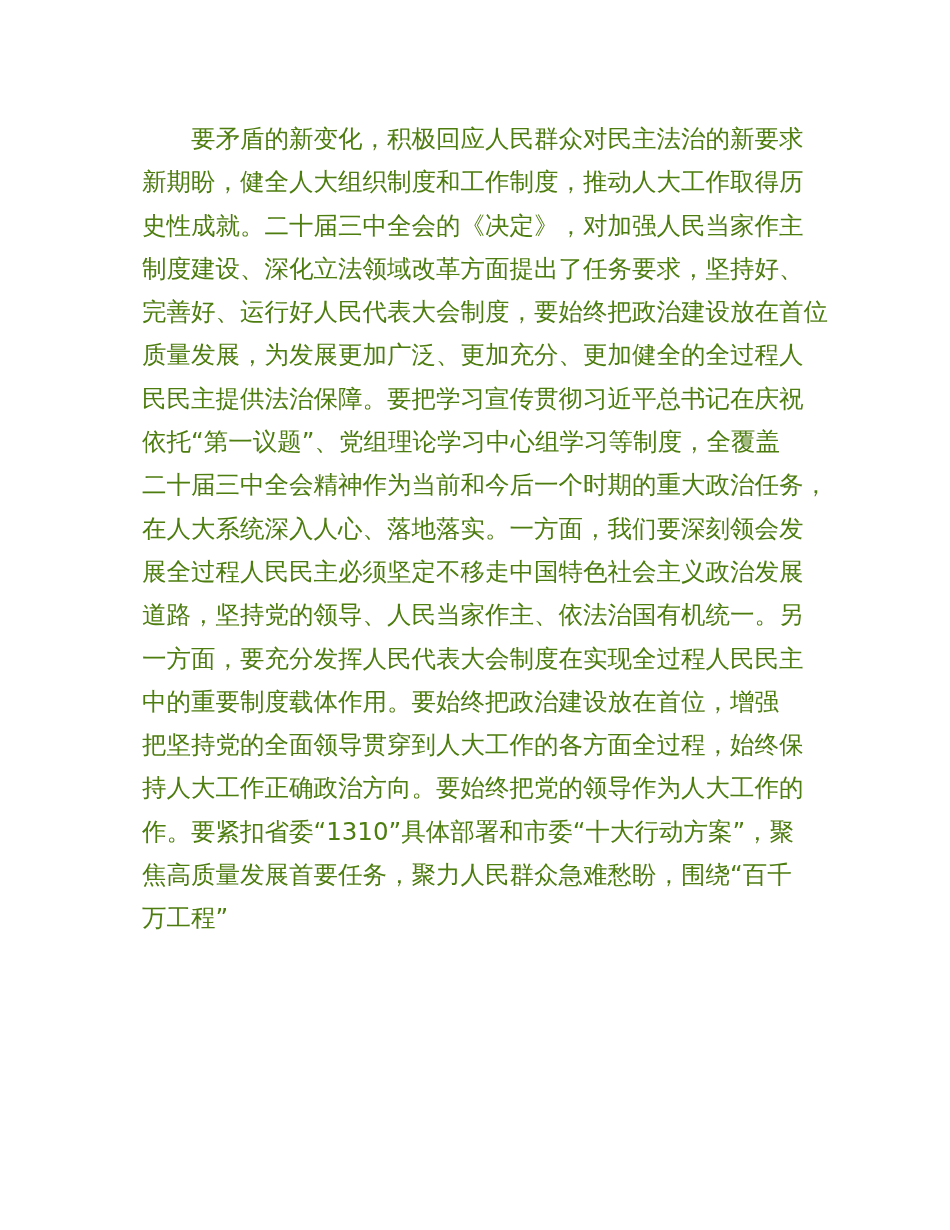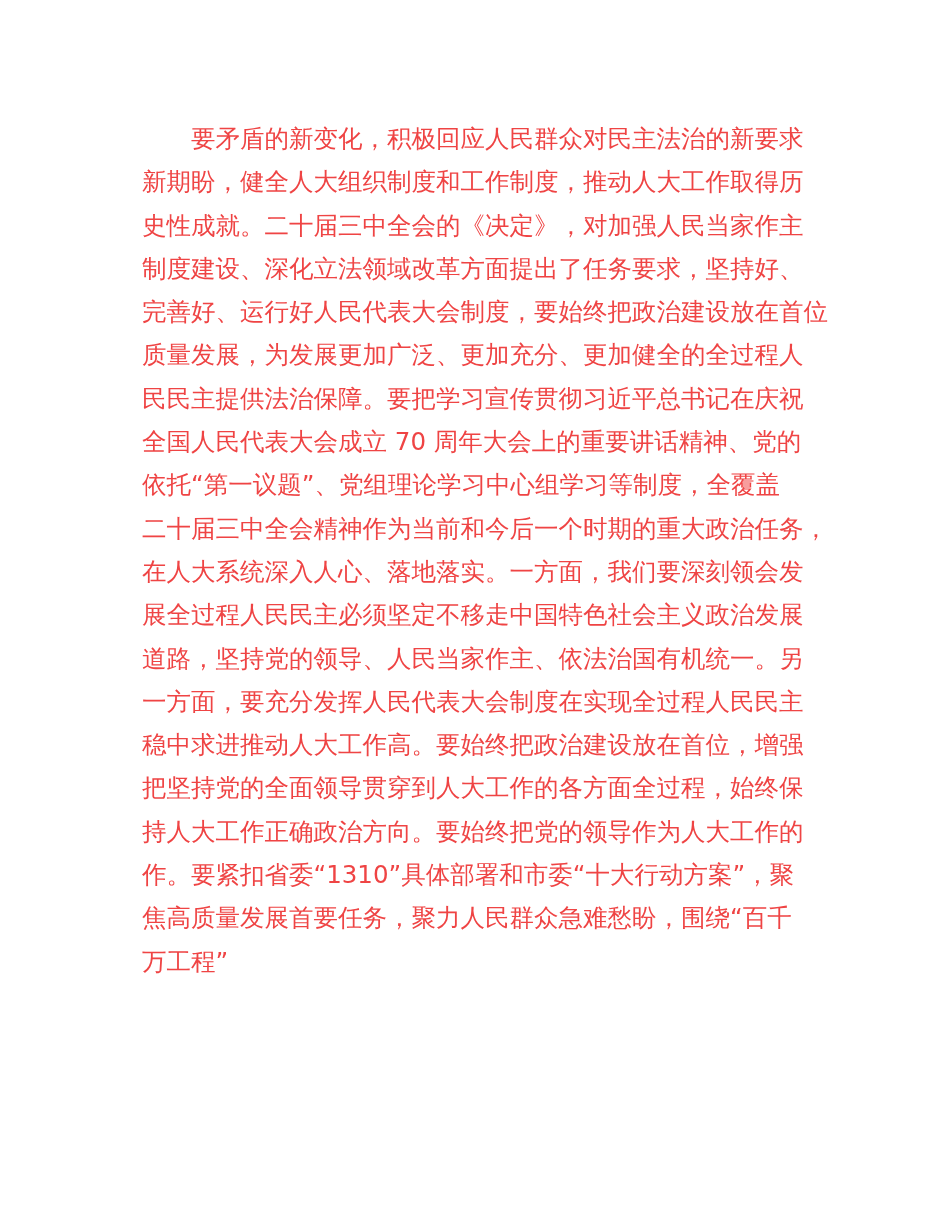--- a/index.html
+++ b/index.html
@@ -6,45 +6,44 @@
   body { width: 950px; height: 1230px; position: relative; overflow: hidden; }
   .page {
     position: absolute;
     left: 142px;
     top: 117px;
     width: 700px;
   }
   .line {
     font-family: "DejaVu Sans", sans-serif;
     font-size: 24.5px;
-    color: #ef4444;
+    color: #4d7c0f;
     height: 43.3px;
     line-height: 43.3px;
     white-space: nowrap;
     letter-spacing: 0px;
   }
   .indent { padding-left: 49px; }
 </style>
 </head>
 <body>
 
 <div class="page">
   <div class="line indent">要矛盾的新变化，积极回应人民群众对民主法治的新要求</div>
   <div class="line">新期盼，健全人大组织制度和工作制度，推动人大工作取得历</div>
   <div class="line">史性成就。二十届三中全会的《决定》，对加强人民当家作主</div>
   <div class="line">制度建设、深化立法领域改革方面提出了任务要求，坚持好、</div>
   <div class="line">完善好、运行好人民代表大会制度，要始终把政治建设放在首位</div>
   <div class="line">质量发展，为发展更加广泛、更加充分、更加健全的全过程人</div>
   <div class="line">民民主提供法治保障。要把学习宣传贯彻习近平总书记在庆祝</div>
-  <div class="line">全国人民代表大会成立 70 周年大会上的重要讲话精神、党的</div>
   <div class="line">依托“第一议题”、党组理论学习中心组学习等制度，全覆盖</div>
   <div class="line">二十届三中全会精神作为当前和今后一个时期的重大政治任务，</div>
   <div class="line">在人大系统深入人心、落地落实。一方面，我们要深刻领会发</div>
   <div class="line">展全过程人民民主必须坚定不移走中国特色社会主义政治发展</div>
   <div class="line">道路，坚持党的领导、人民当家作主、依法治国有机统一。另</div>
   <div class="line">一方面，要充分发挥人民代表大会制度在实现全过程人民民主</div>
-  <div class="line">稳中求进推动人大工作高。要始终把政治建设放在首位，增强</div>
+  <div class="line">中的重要制度载体作用。要始终把政治建设放在首位，增强</div>
   <div class="line">把坚持党的全面领导贯穿到人大工作的各方面全过程，始终保</div>
   <div class="line">持人大工作正确政治方向。要始终把党的领导作为人大工作的</div>
   <div class="line">作。要紧扣省委“1310”具体部署和市委“十大行动方案”，聚</div>
   <div class="line">焦高质量发展首要任务，聚力人民群众急难愁盼，围绕“百千</div>
   <div class="line">万工程”</div>
 </div>
 
 </body></html>

